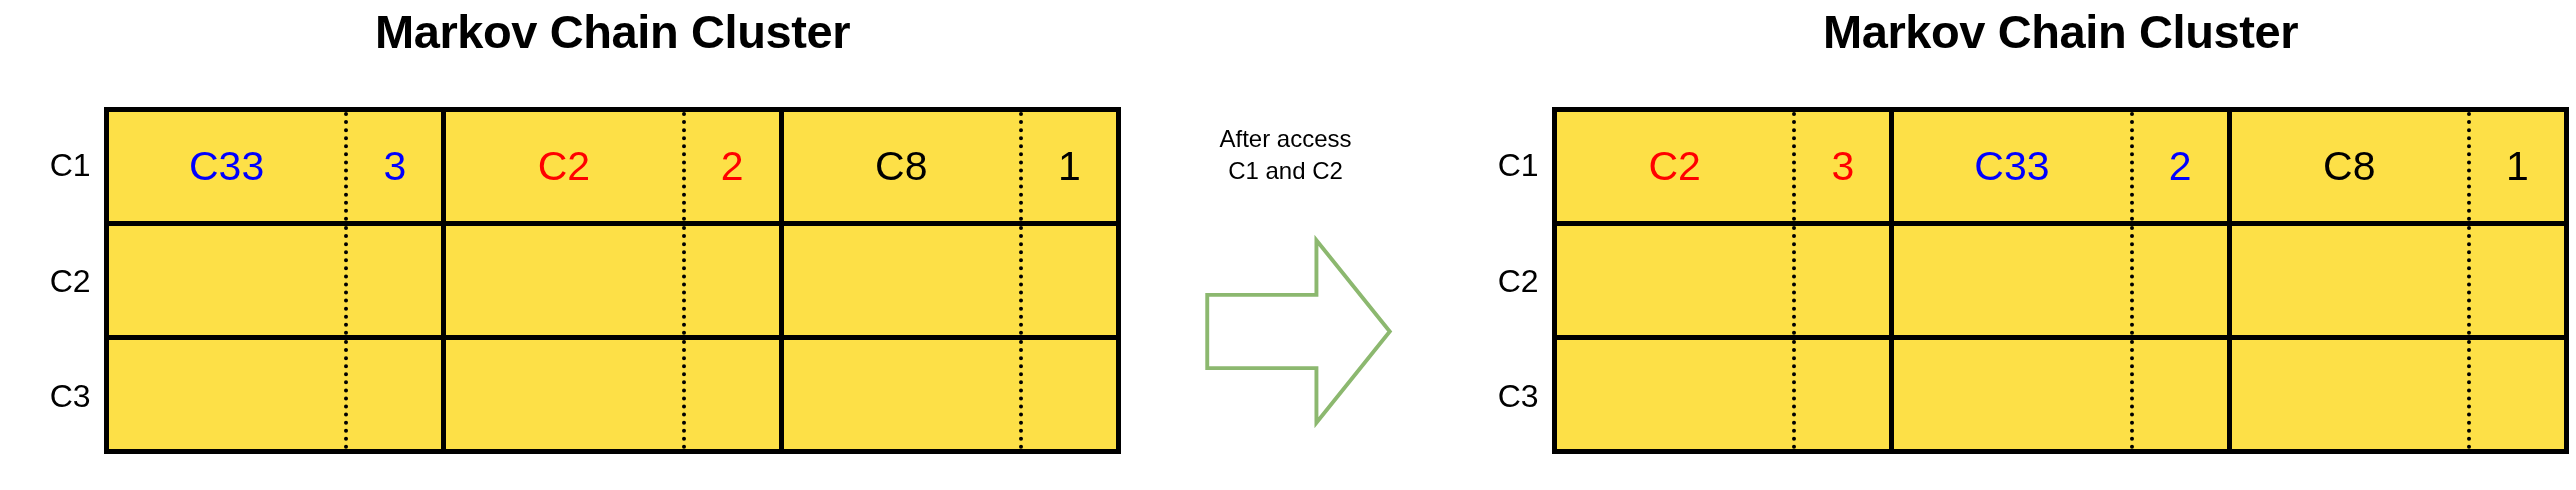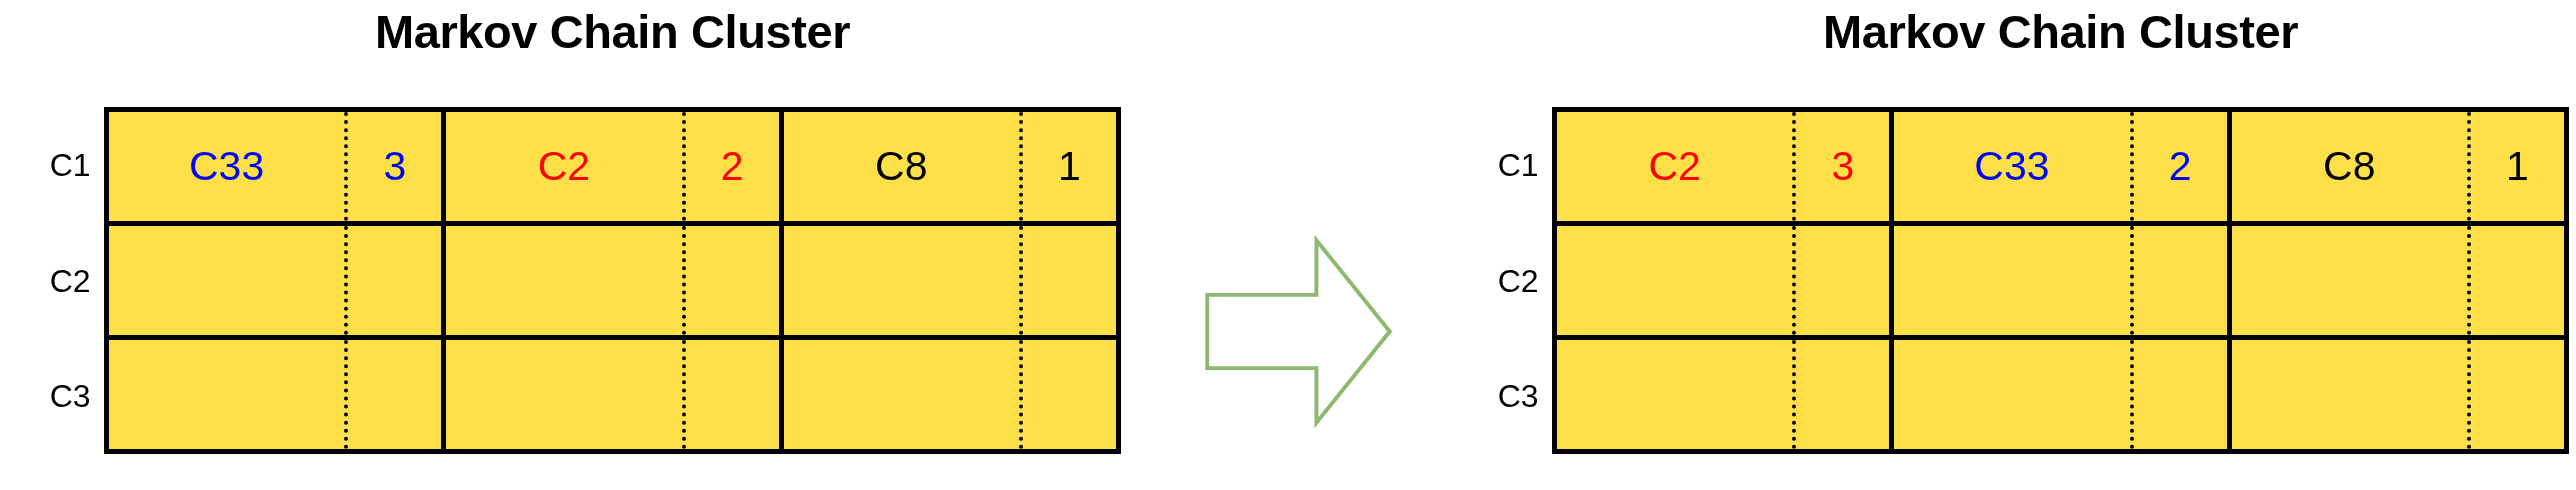--- a/index.html
+++ b/index.html
@@ -203,20 +203,22 @@
         <div class="cell-name"></div>
         <div class="cell-count"></div>
       </div>
     </div>
 
   </div>
 </div>
 
 <div id="transition">
   <div class="transition-caption">
+    <div>After access</div>
+    <div>C1 and C2</div>
   </div>
   <svg id="arrow-svg" viewBox="0 0 250 250">
     <polygon points="8,78 148,78 148,8 242,125 148,242 148,172 8,172" fill="none" stroke="#8CB86F" stroke-width="5" stroke-linejoin="miter"></polygon>
   </svg>
 </div>
 
 <div class="panel" id="panel-right">
 
   <div class="panel-title">Markov Chain Cluster</div>
 

